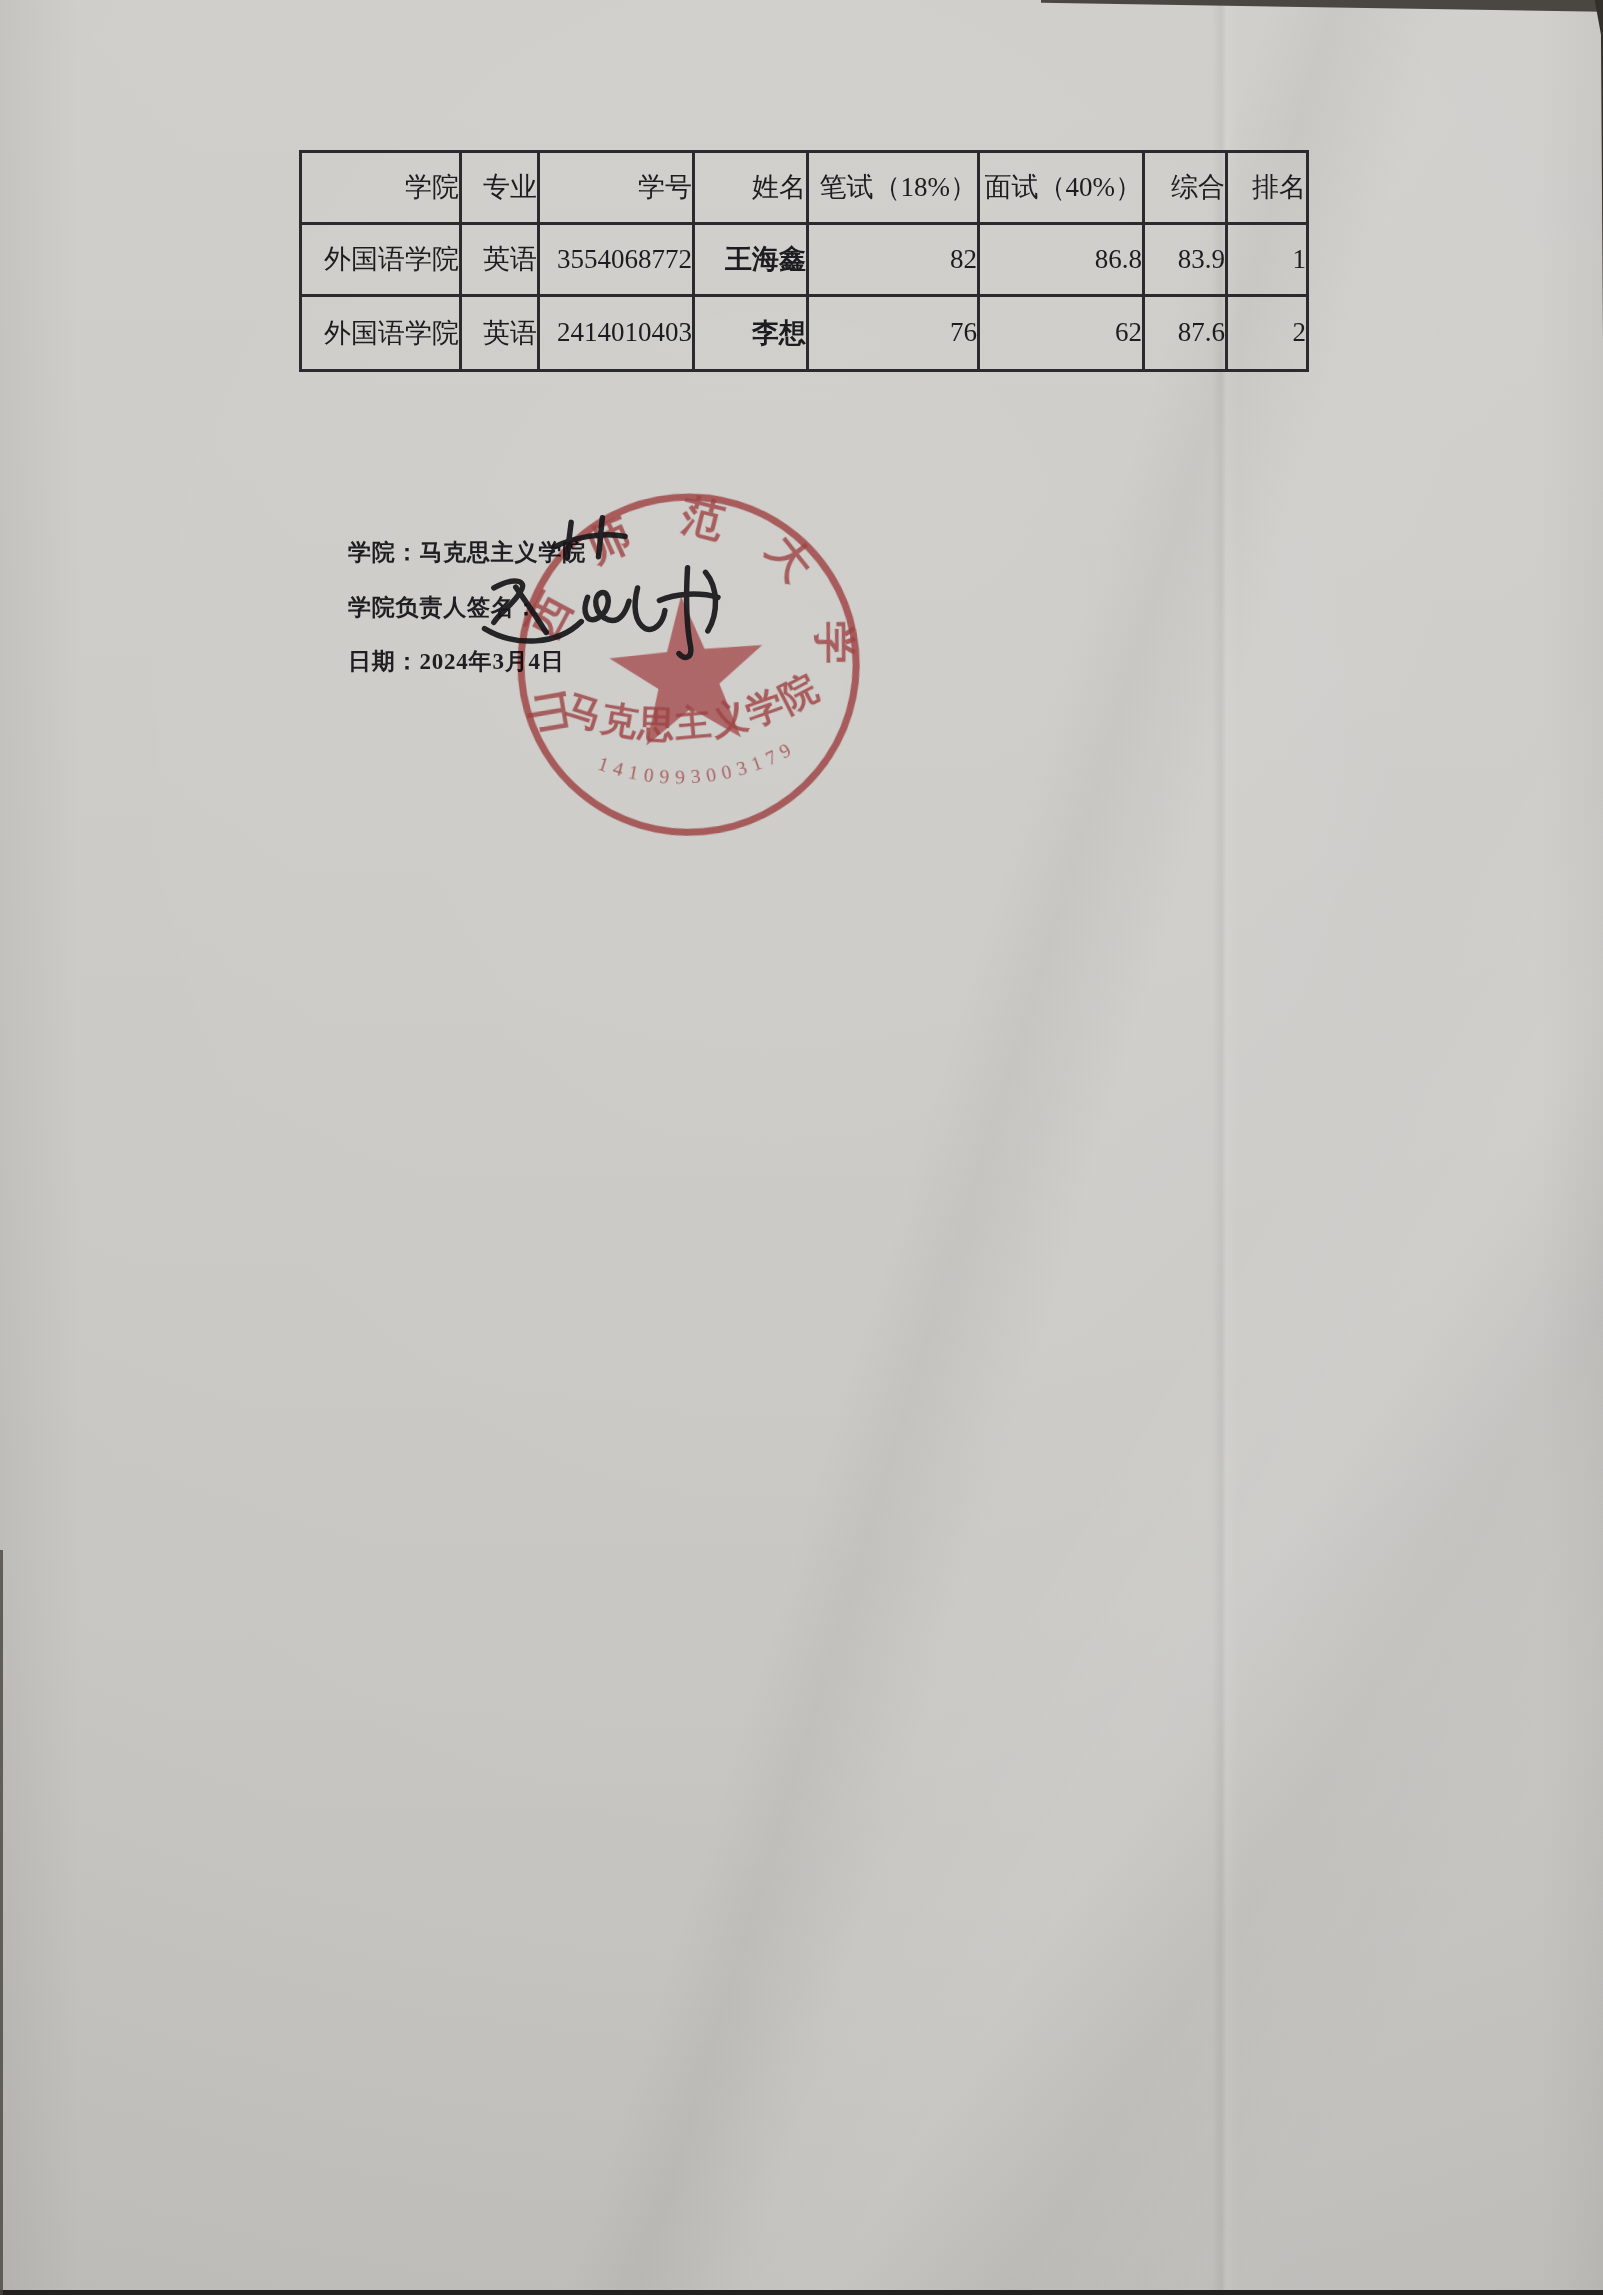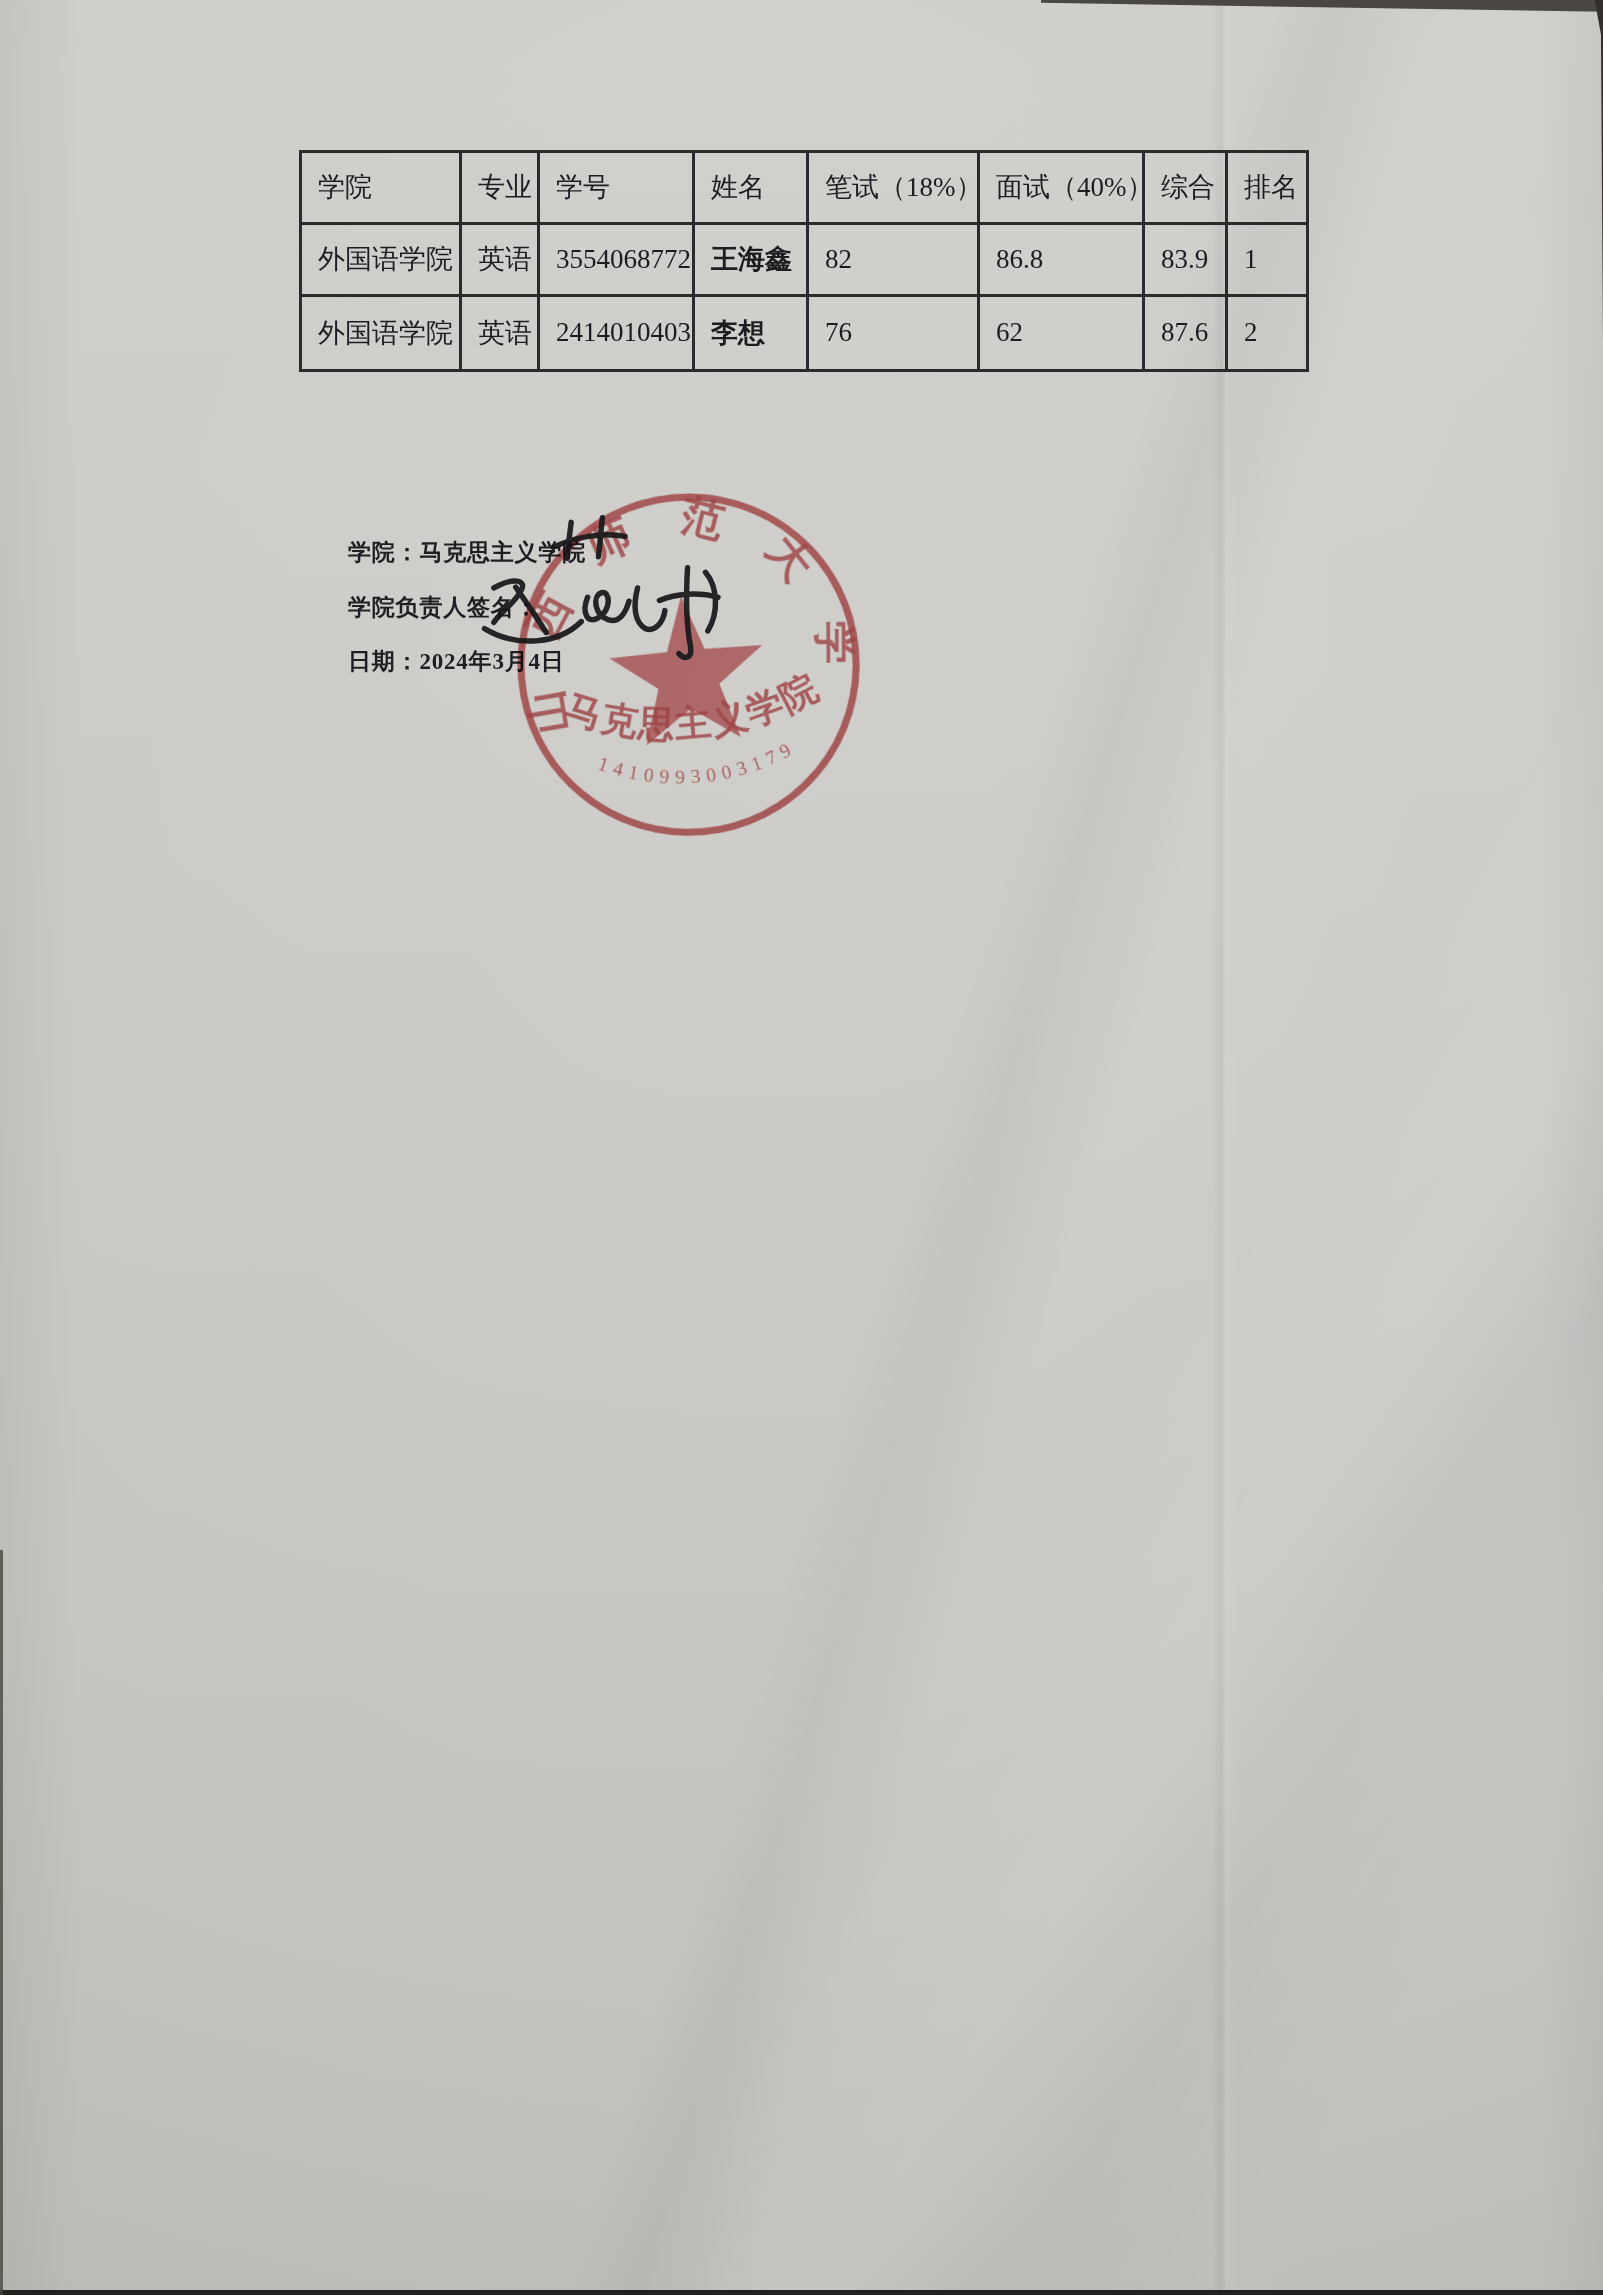--- a/index.html
+++ b/index.html
@@ -40,22 +40,22 @@
     display: flex; align-items: center; justify-content: center;
     font-size: 37px; font-weight: 700; letter-spacing: 0.8px; white-space: nowrap;
   }
   table.roster {
     margin-top: 3.9px;
     border-collapse: collapse; table-layout: fixed;
     width: 1007px;
   }
   table.roster td {
     border: 3.1px solid #2b2b2f;
-    text-align: left; vertical-align: middle;
-    font-size: 27px; padding: 16px; white-space: nowrap;
+    text-align: right; vertical-align: middle;
+    font-size: 27px; padding: 0; white-space: nowrap;
   }
   tr.hdr  { height: 72px; }
   tr.r1   { height: 72px; }
   tr.r2   { height: 75px; }
   td.bold { font-weight: 700; }
 
   
   .footer-block {
     position: absolute; left: 348px; top: 541px;
     display: flex; flex-direction: column; row-gap: 31px;

